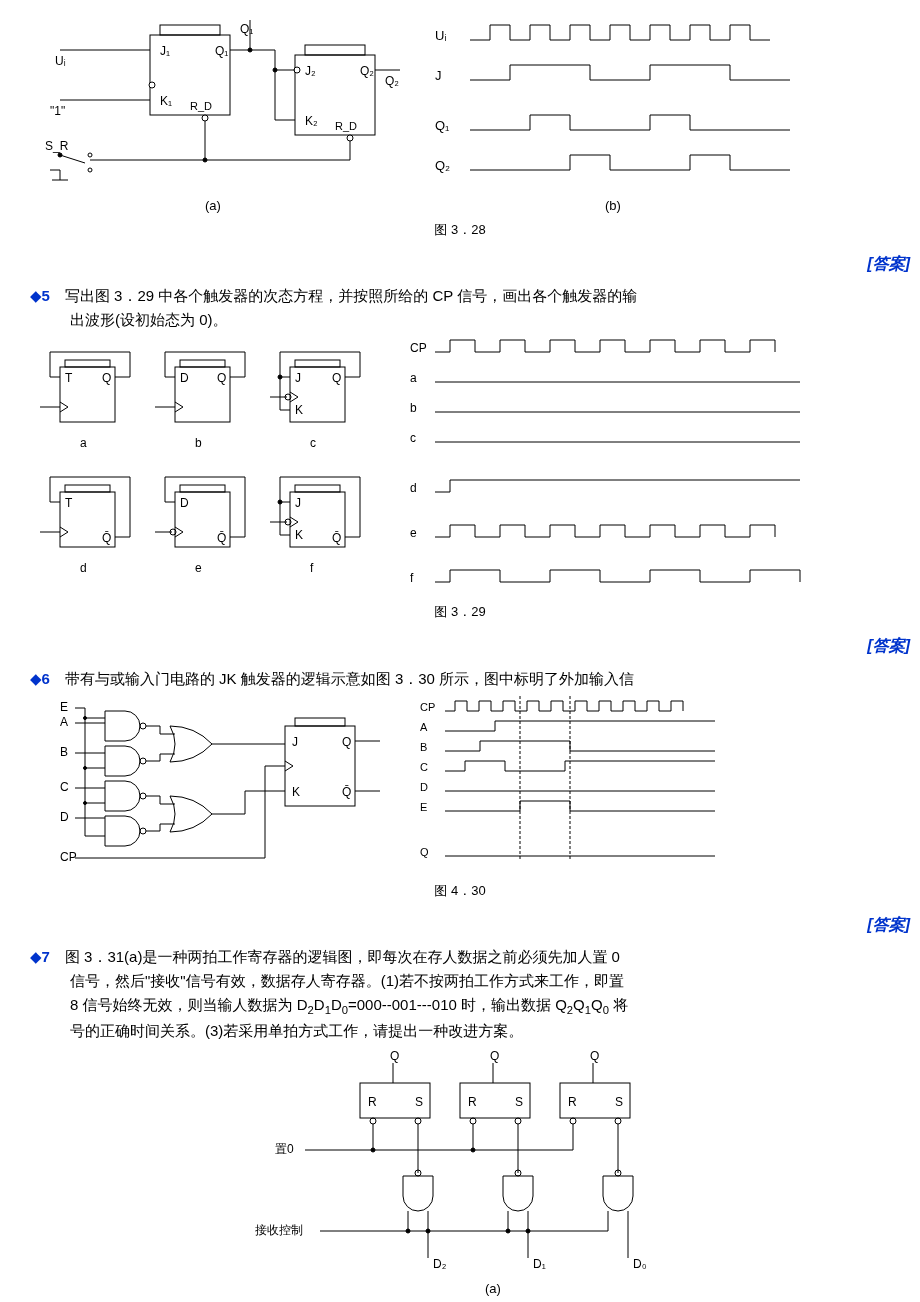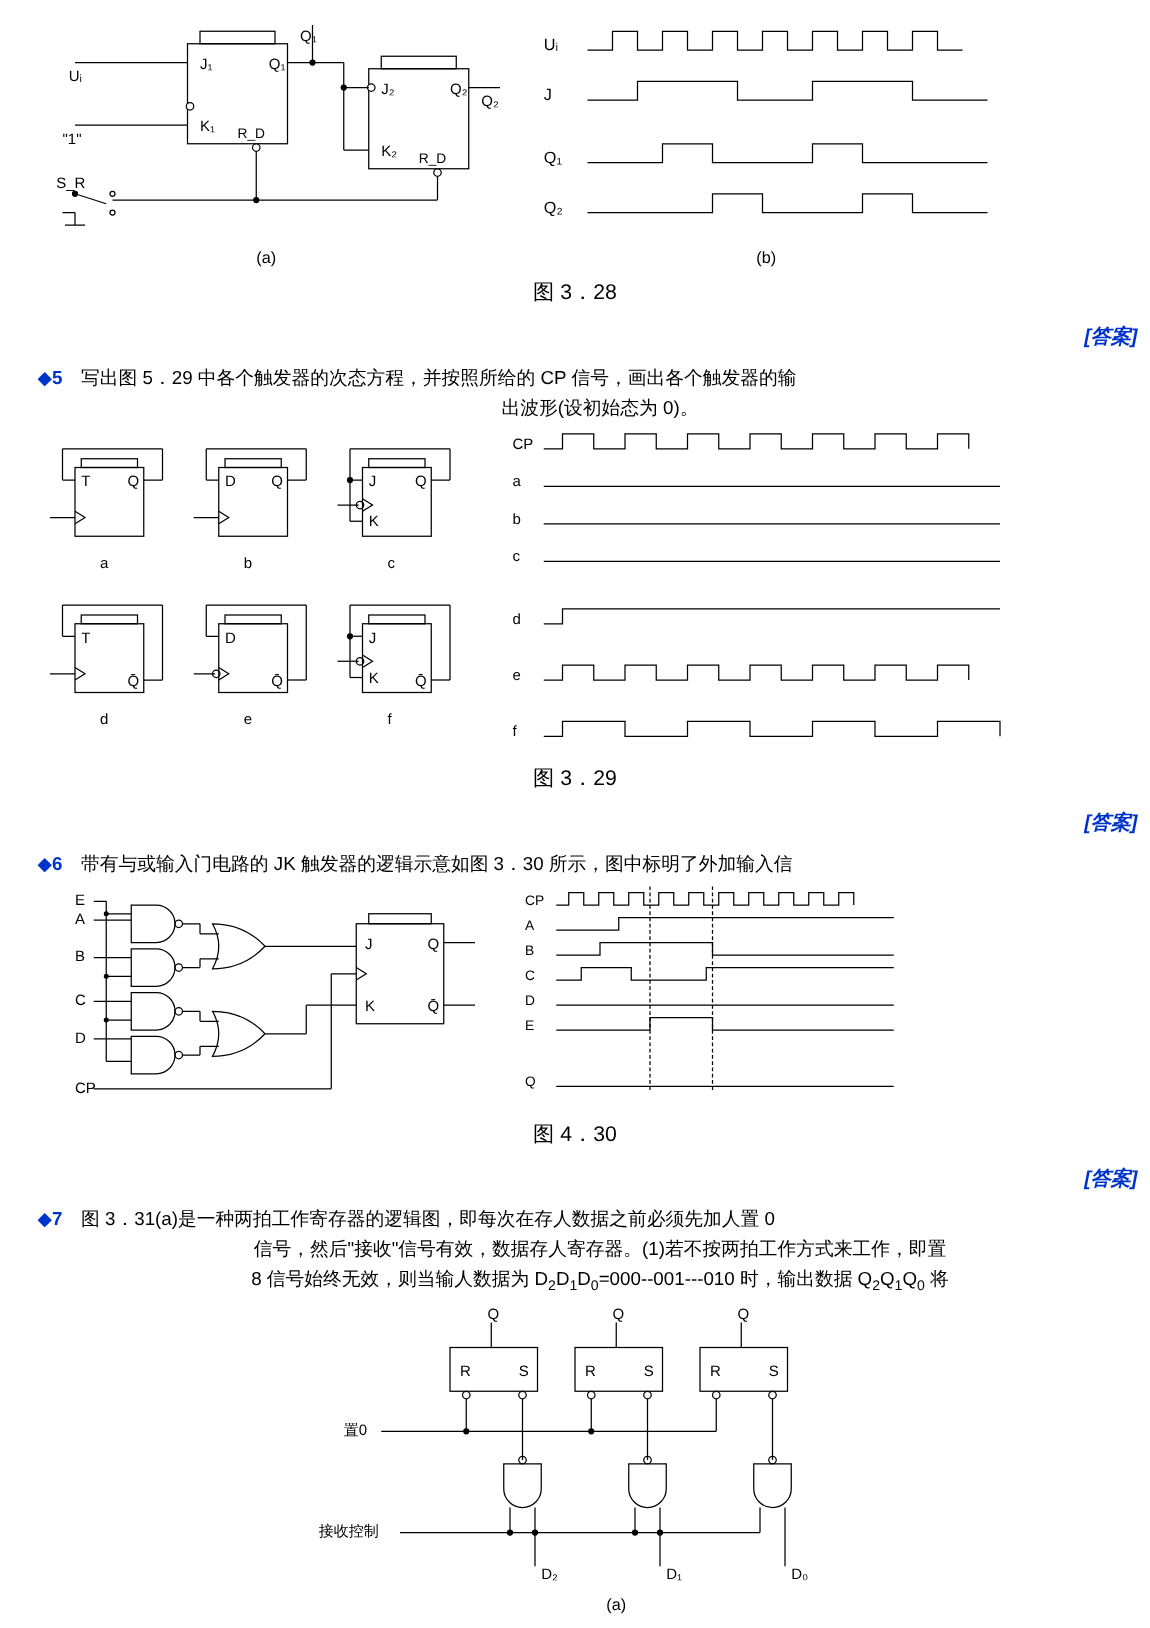--- a/index.html
+++ b/index.html
@@ -10,21 +10,21 @@
       color: #000;
       font-size: 15px;
       line-height: 1.6;
       padding: 10px 0;
     }
     .figure-block {
       margin: 5px 30px 10px 30px;
     }
     .figure-caption {
       text-align: center;
-      font-size: 17px;
+      font-size: 13px;
       margin-top: 5px;
     }
     .answer-link {
       text-align: right;
       margin: 8px 10px 8px 0;
       padding-left: 32px;
     }
     .answer-link span {
       color: #0033cc;
       font-weight: bold;
@@ -42,21 +42,20 @@
       color: #0033cc;
       font-size: 15px;
     }
     .problem-text {
       margin-left: 40px;
       text-indent: -40px;
       padding-left: 0;
     }
     .problem-text-cont {
       margin-left: 40px;
-      text-align: center;
     }
     sub { font-size: 0.75em; }
     .fig-svg { display: block; }
     .two-col {
       display: flex;
       gap: 30px;
       align-items: flex-start;
     }
     .fig-container { display: flex; justify-content: center; }
     .fig-container-left { margin-left: 30px; }
@@ -138,21 +137,21 @@
   </div>
   <div class="figure-caption">图 3．28</div>
 </div>
 
 <div class="answer-link">
   <span>[答案]</span>
 </div>
 
 <div class="problem-block">
   <div class="problem-text">
-    <span class="diamond">◆</span><span class="problem-num">5</span>　<span>写出图 5．29 中各个触发器的次态方程，并按照所给的 CP 信号，画出各个触发器的输</span>
+    <span class="diamond">◆</span><span class="problem-num">5</span>　<span>写出图 3．29 中各个触发器的次态方程，并按照所给的 CP 信号，画出各个触发器的输</span>
   </div>
   <div class="problem-text-cont">出波形(设初始态为 0)。</div>
 </div>
 
 <div class="figure-block">
   <div class="two-col">
 
     <svg class="fig-svg" width="350" height="260">
       <g stroke="black" stroke-width="1" fill="none" font-size="12">
 
@@ -385,20 +384,21 @@
 </div>
 
 <div class="problem-block">
   <div class="problem-text">
     <span class="diamond">◆</span><span class="problem-num">7</span>　<span>图 3．31(a)是一种两拍工作寄存器的逻辑图，即每次在存人数据之前必须先加人置 0</span>
   </div>
   <div class="problem-text-cont">信号，然后"接收"信号有效，数据存人寄存器。(1)若不按两拍工作方式来工作，即置</div>
   <div class="problem-text-cont">
     <span>8 信号始终无效，则当输人数据为 D</span><sub>2</sub>D<sub>1</sub>D<sub>0</sub><span>=000--001---010 时，输出数据 Q</span><sub>2</sub>Q<sub>1</sub>Q<sub>0</sub><span> 将</span>
   </div>
+  <div class="problem-text-cont">号的正确时间关系。(3)若采用单拍方式工作，请提出一种改进方案。</div>
 </div>
 
 <div class="fig-container">
   <svg class="fig-svg" width="420" height="250">
     <g stroke="black" stroke-width="1" fill="none" font-size="12">
 
       <g transform="translate(100,0)">
         <text x="40" y="12" fill="black" stroke="none">Q</text>
         <line x1="43" y1="15" x2="43" y2="35"></line>
         <rect x="10" y="35" width="70" height="35"></rect>

